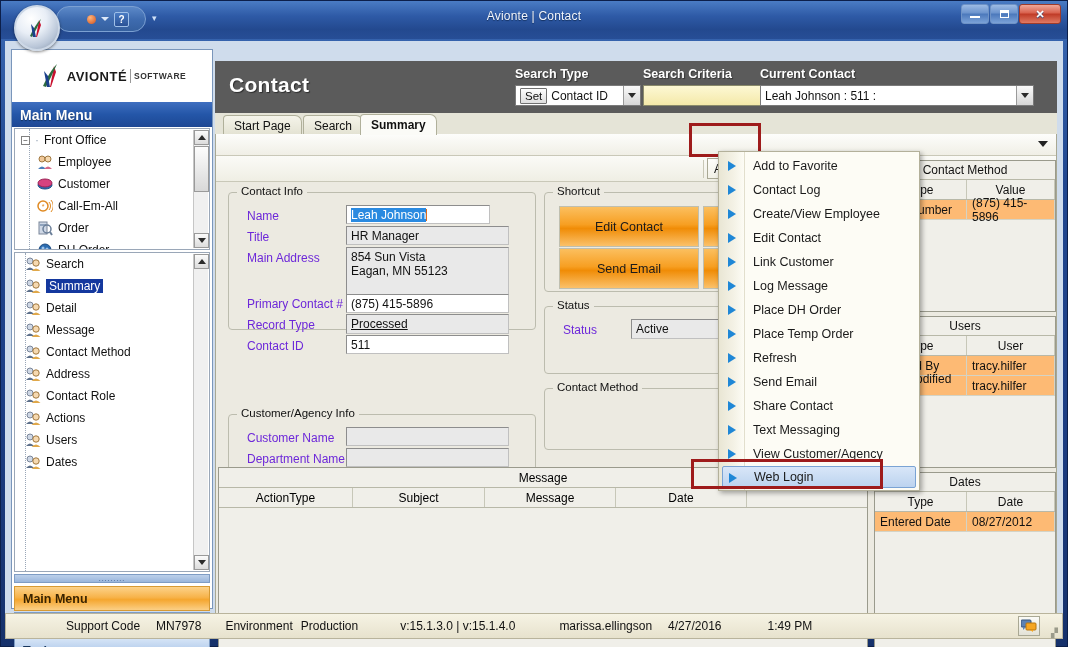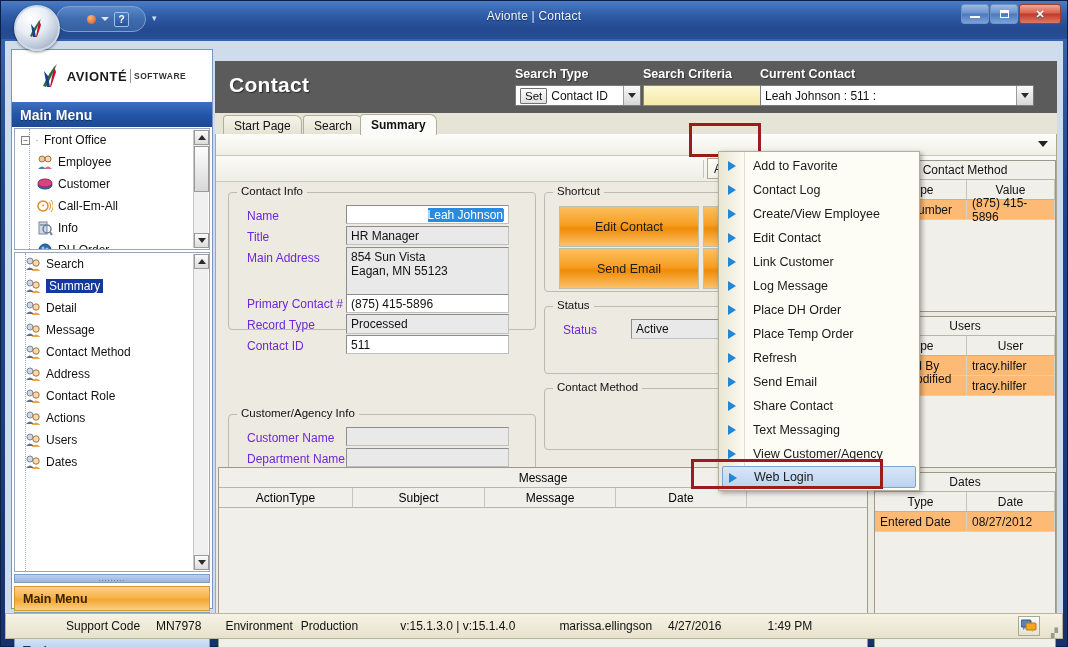--- a/index.html
+++ b/index.html
@@ -455,21 +455,21 @@
             </div>
             <div class="tree-item indent">
               <span class="ico">
                 <svg width="16" height="16" viewBox="0 0 16 16">
                   <rect x="2" y="2" width="8" height="12" fill="#cfd8e6" stroke="#7a8699"></rect>
                   <rect x="3" y="4" width="6" height="2" fill="#8fa3bd"></rect>
                   <circle cx="10" cy="9" r="4" fill="none" stroke="#6b7f99" stroke-width="1.5"></circle>
                   <line x1="13" y1="12" x2="15" y2="15" stroke="#6b7f99" stroke-width="2"></line>
                 </svg>
               </span>
-              <span class="tree-label">Info</span>
+              <span class="tree-label">Order</span>
             </div>
             <div class="tree-item indent">
               <span class="ico">
                 <svg width="16" height="16" viewBox="0 0 16 16">
                   <circle cx="8" cy="8" r="6" fill="#2b6cb0" stroke="#1b4a80"></circle>
                   <circle cx="6" cy="6" r="1.5" fill="#9dc3ea"></circle>
                   <circle cx="10" cy="7" r="1.5" fill="#9dc3ea"></circle>
                   <circle cx="8" cy="11" r="1.5" fill="#9dc3ea"></circle>
                 </svg>
               </span>
@@ -688,36 +688,36 @@
               </svg>
             </span>
             <span>New Contact</span>
           </div>
         </div>
 
         <div class="group" style="left:12px; top:58px; width:308px; height:138px;">
           <div class="group-title">Contact Info</div>
 
           <div class="fld-label" style="left:18px; top:16px;">Name</div>
-          <div class="fld white" style="left:117px; top:12px; width:163px; height:19px;text-align:right;">
+          <div class="fld white" style="left:117px; top:12px; width:144px; height:19px;">
             <span class="sel-text">Leah  Johnson</span><span class="caretbar"></span>
           </div>
 
           <div class="fld-label" style="left:18px; top:37px;">Title</div>
           <div class="fld" style="left:117px; top:33px; width:163px; height:19px;">HR Manager</div>
 
           <div class="fld-label" style="left:18px; top:58px;">Main Address</div>
           <div class="fld" style="left:117px; top:54px; width:163px; height:48px; white-space:pre-line;">854 Sun Vista
 Eagan, MN 55123</div>
 
           <div class="fld-label" style="left:18px; top:104px;">Primary Contact #</div>
           <div class="fld white" style="left:117px; top:101px; width:163px; height:19px;">(875) 415-5896</div>
 
           <div class="fld-label" style="left:18px; top:125px;">Record Type</div>
-          <div class="fld" style="left:117px; top:121px; width:163px; height:20px;">Processed</div>
+          <div class="fld" style="left:117px; top:121px; width:163px; height:20px;text-decoration:underline;">Processed</div>
 
           <div class="fld-label" style="left:18px; top:146px;">Contact ID</div>
           <div class="fld white" style="left:117px; top:142px; width:163px; height:19px;">511</div>
         </div>
 
         <div class="group" style="left:12px; top:280px; width:308px; height:60px;">
           <div class="group-title">Customer/Agency Info</div>
           <div class="fld-label" style="left:18px; top:16px;">Customer Name</div>
           <div class="fld" style="left:117px; top:12px; width:163px; height:19px;"></div>
           <div class="fld-label" style="left:18px; top:37px;">Department Name</div>

